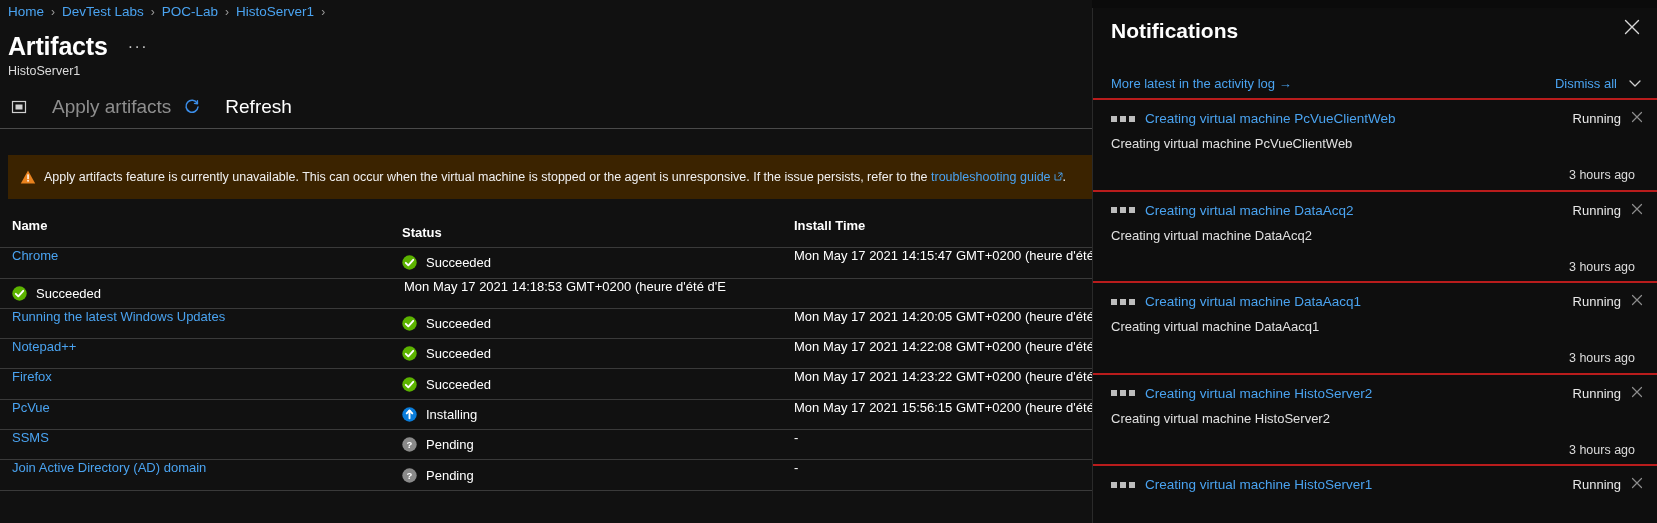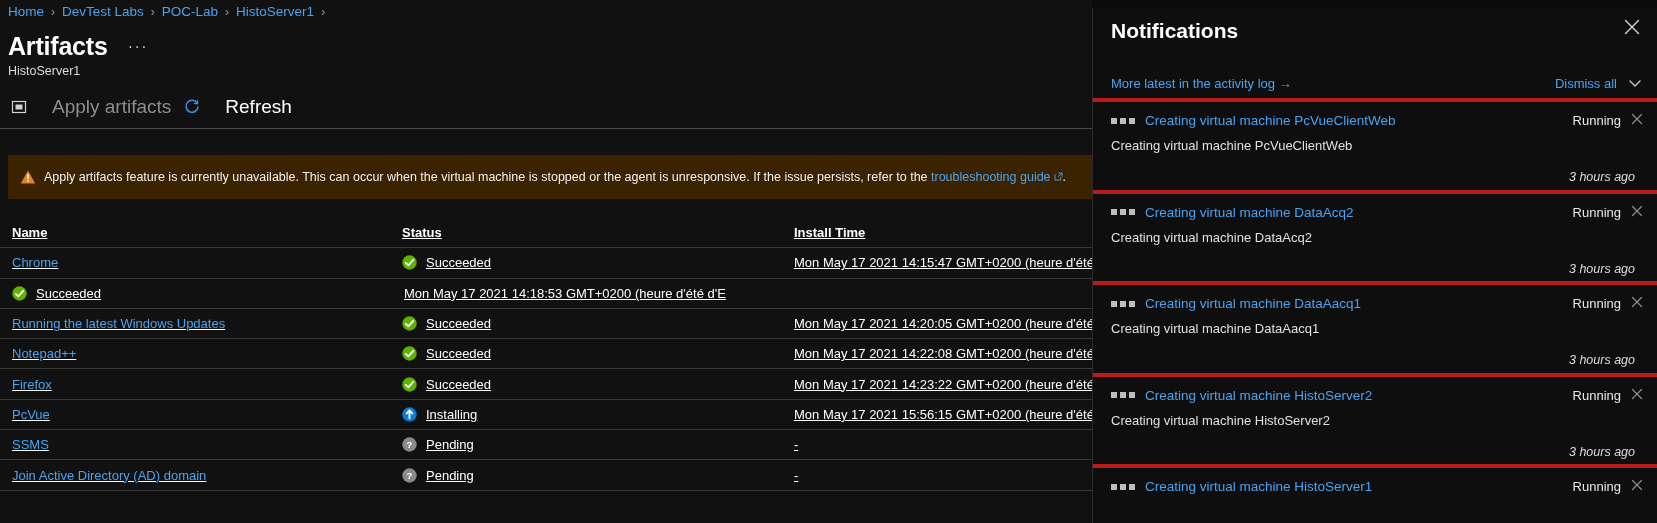--- a/index.html
+++ b/index.html
@@ -121,27 +121,26 @@
     margin-left: 3px;
     vertical-align: baseline;
   }
 
   
   #artifacts-table {
     position: absolute; left: 0; top: 218px;
     width: 1092px;
   }
   .row {
-    display: flex; align-items: center;
+    display: flex; 
     height: 30.3px;
     border-bottom: 1px solid #3a3a3a;
     padding-left: 12px;
     font-size: 13px;
     white-space: nowrap;
-    text-decoration: underline;
   }
   #table-header .row { border-bottom: 1px solid #3a3a3a; }
   .th {
     font-size: 13px;
     font-weight: 600;
     color: #ffffff;
   }
   .col-name   { width: 390px; flex: 0 0 390px; overflow: hidden; }
   .col-status { width: 392px; flex: 0 0 392px; overflow: hidden; display: flex; align-items: center; }
   .col-time   { flex: 1 1 auto; overflow: hidden; }
@@ -191,21 +190,21 @@
   #dismiss-group { display: flex; align-items: center; gap: 10px; }
   #dismiss-all {
     font-size: 13px;
     color: #4aa3f0;
     cursor: pointer;
   }
   #dismiss-chevron { width: 16px; height: 16px; cursor: pointer; display:block; }
 
   .notif-item {
     position: relative;
-    border-top: 4px solid #b91c1c;
+    border-top: 2px solid #b91c1c;
     padding: 9px 14px 8px 18px;
     height: 91.5px;
   }
   .notif-row1 {
     display: flex; align-items: center;
     height: 19px;
   }
   .progress-dots { display: flex; gap: 3px; margin-right: 10px; flex: 0 0 auto; }
   .progress-dots span {
     display: block;
@@ -236,21 +235,20 @@
     color: #e0e0e0;
     margin-top: 8px;
     white-space: nowrap;
   }
   .notif-time {
     font-size: 12.5px;
     color: #dcdcdc;
     text-align: right;
     margin-top: 17px;
     padding-right: 8px;
-    font-style: italic;
   }
 </style>
 </head>
 <body>
 
 <div id="main-blade">
 
   <div id="breadcrumb">
     <span class="crumb">Home</span>
     <span class="crumb-sep">›</span>

